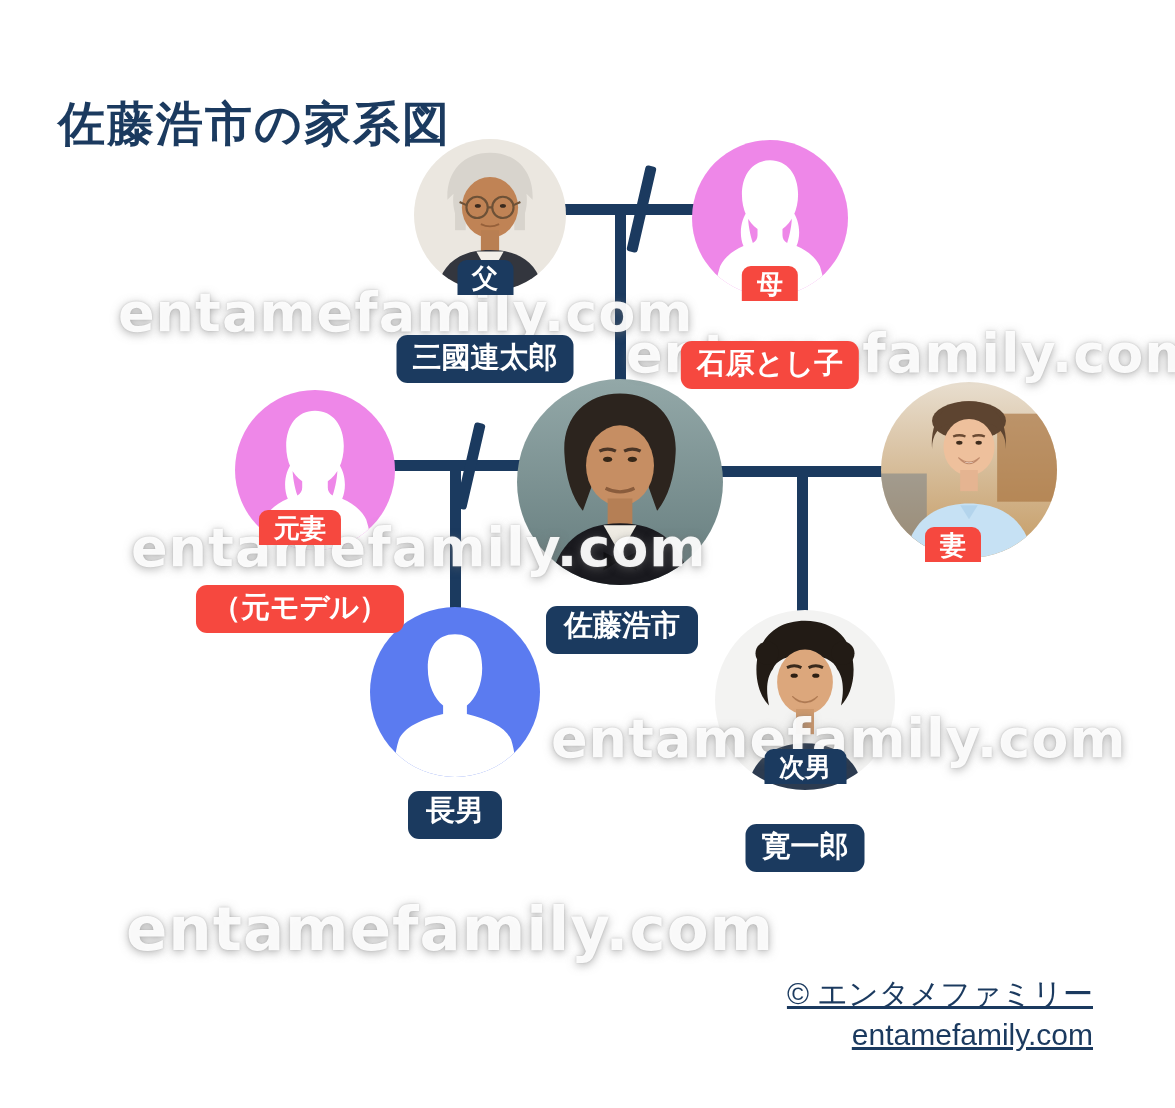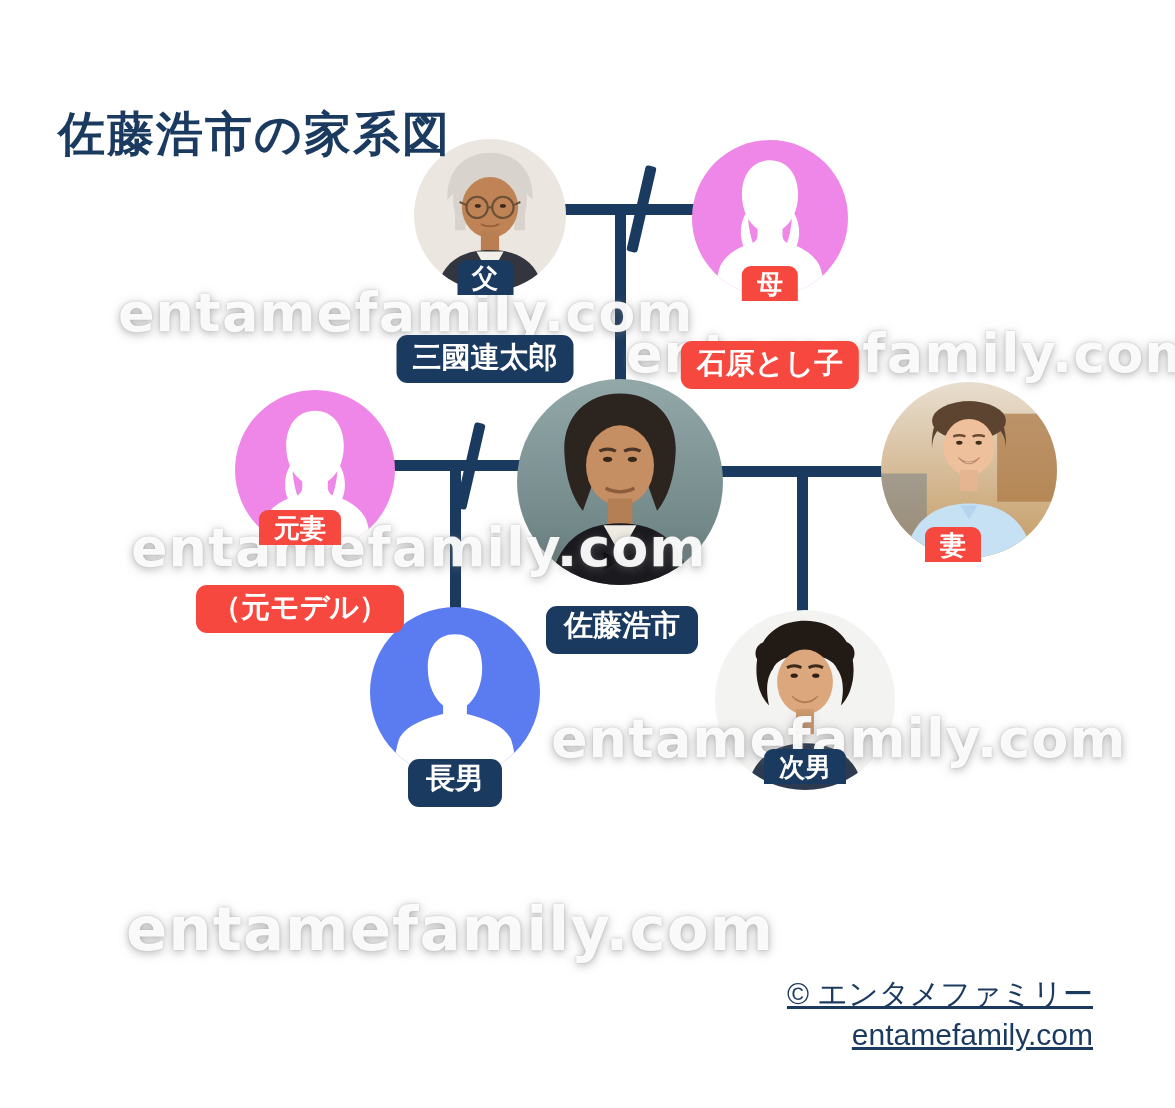--- a/index.html
+++ b/index.html
@@ -2,21 +2,21 @@
 <html lang="ja" style="--navy: #1b3a5f; --red: #f6483f; --pink: #ee87e8; --blue: #5b7bf0;"><head>
 <meta charset="utf-8">
 <style>
   html,body{margin:0;padding:0;}
   body{
     width:1175px;height:1108px;position:relative;overflow:hidden;
     background:#ffffff;
     font-family:"Liberation Sans","DejaVu Sans",sans-serif;
   }
   .page-title{
-    position:absolute;left:58px;top:72px;z-index:5;
+    position:absolute;left:58px;top:62px;z-index:5;
     font-size:47px;font-weight:900;letter-spacing:2px;
     color:var(--navy);
   }
   
   .line,.slash{position:absolute;background:var(--navy);z-index:1;}
   .slash{border-radius:3px;transform:rotate(13deg);}
   
   .person{position:absolute;z-index:2;border-radius:50%;overflow:hidden;}
   .person svg{display:block;width:100%;height:100%;}
   .sil{border-radius:50%;}
@@ -189,24 +189,25 @@
 
 <div class="label red two" style="left:300px;top:510px;">
   <div class="tab">元妻</div>
   <div class="name">（元モデル）</div>
 </div>
 
 <div class="label red two" style="left:953px;top:527px;">
   <div class="tab">妻</div>
 </div>
 
-<div class="label navy single" style="left:455px;top:719px;">
+<div class="label navy single" style="left:455px;top:751px;">
   <div class="name">長男</div>
 </div>
 
 <div class="label navy two" style="left:805px;top:749px;align-items:center;">
   <div class="tab">次男</div>
+  <div class="name">寛一郎</div>
 </div>
 
 <div class="footer">
   <div>© エンタメファミリー</div>
   <div>entamefamily.com</div>
 </div>
 
 </body></html>

